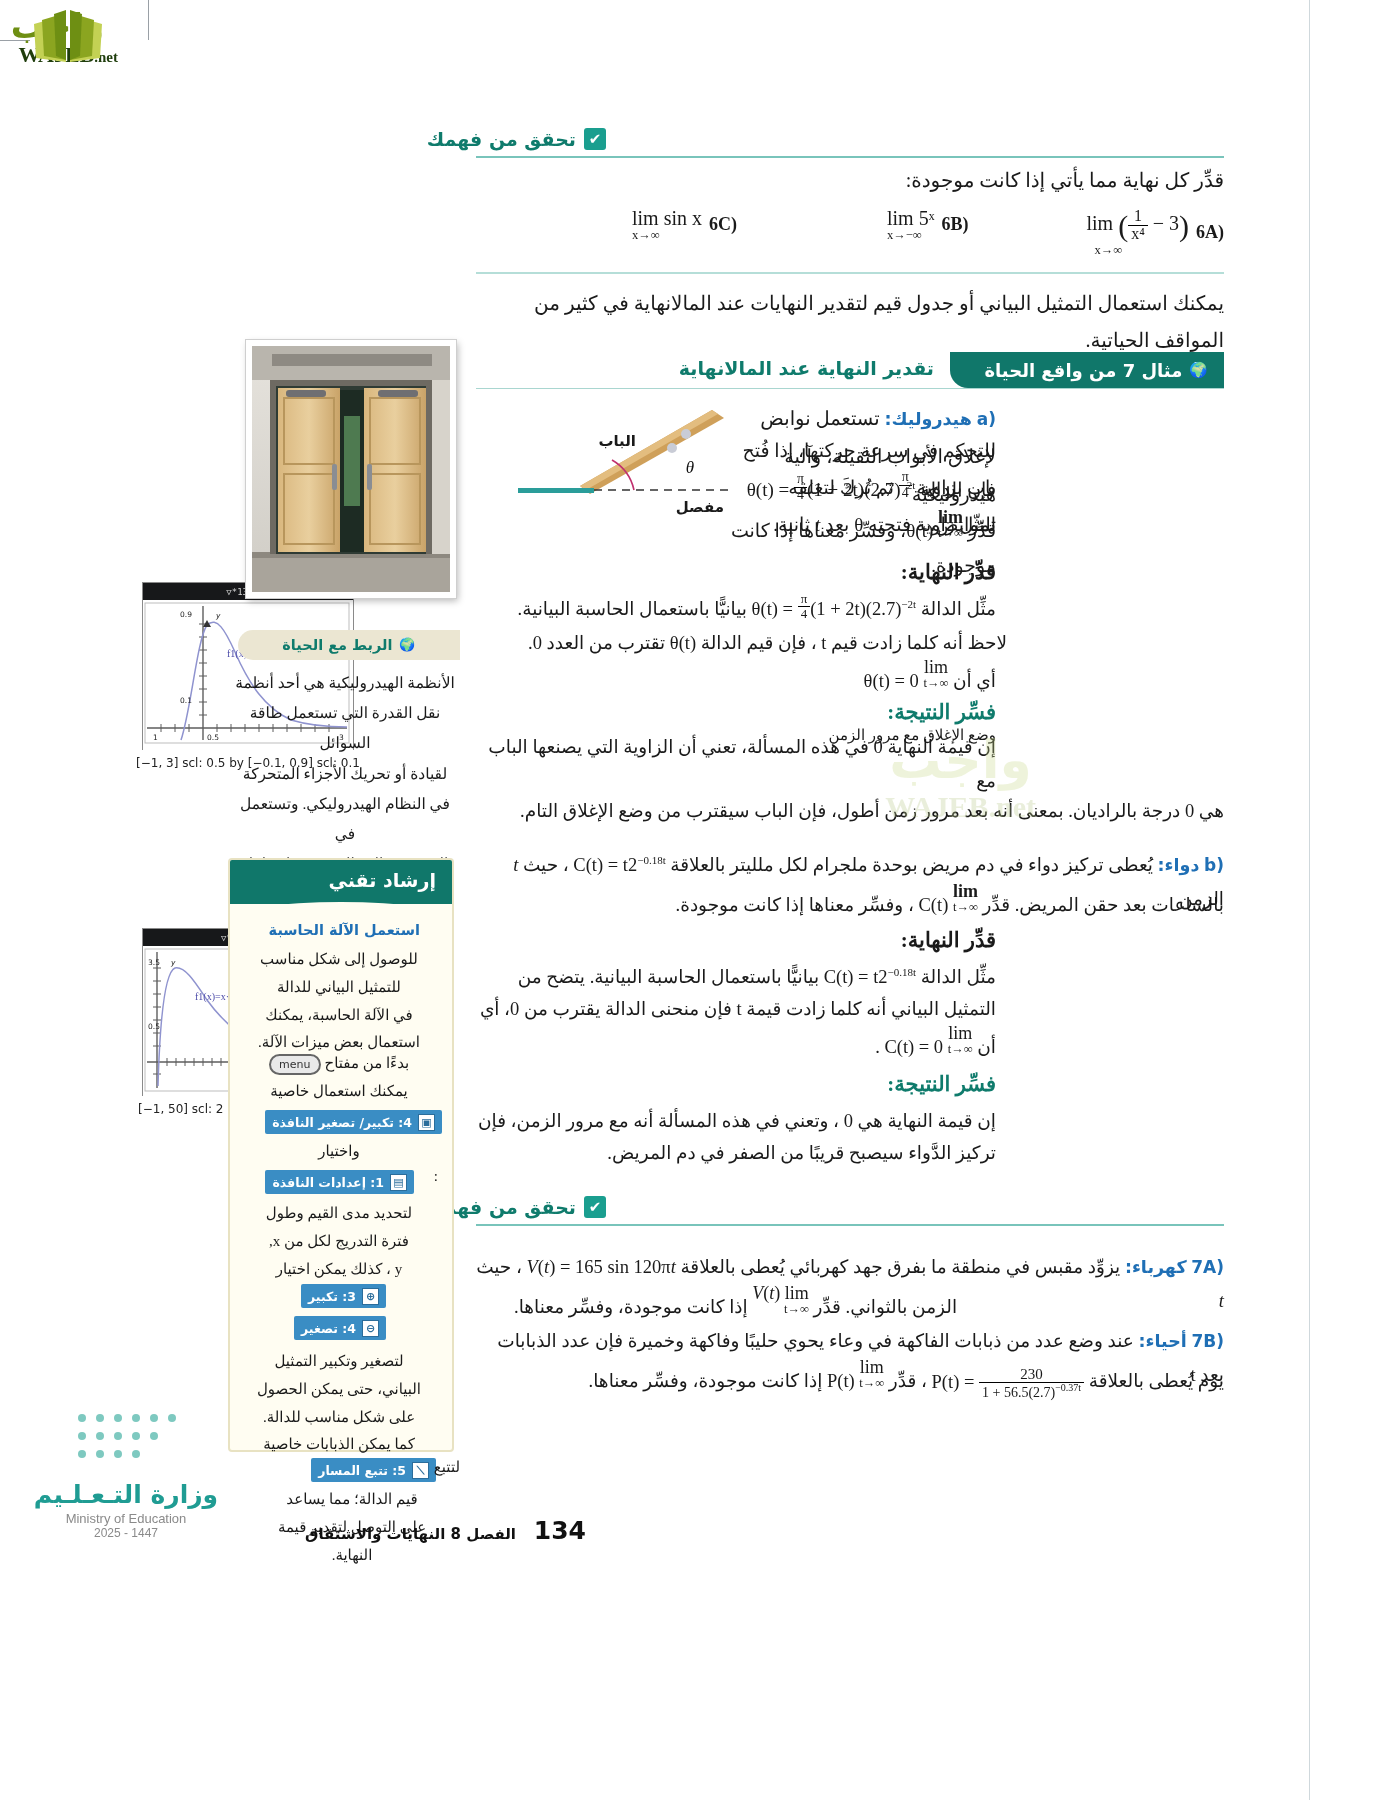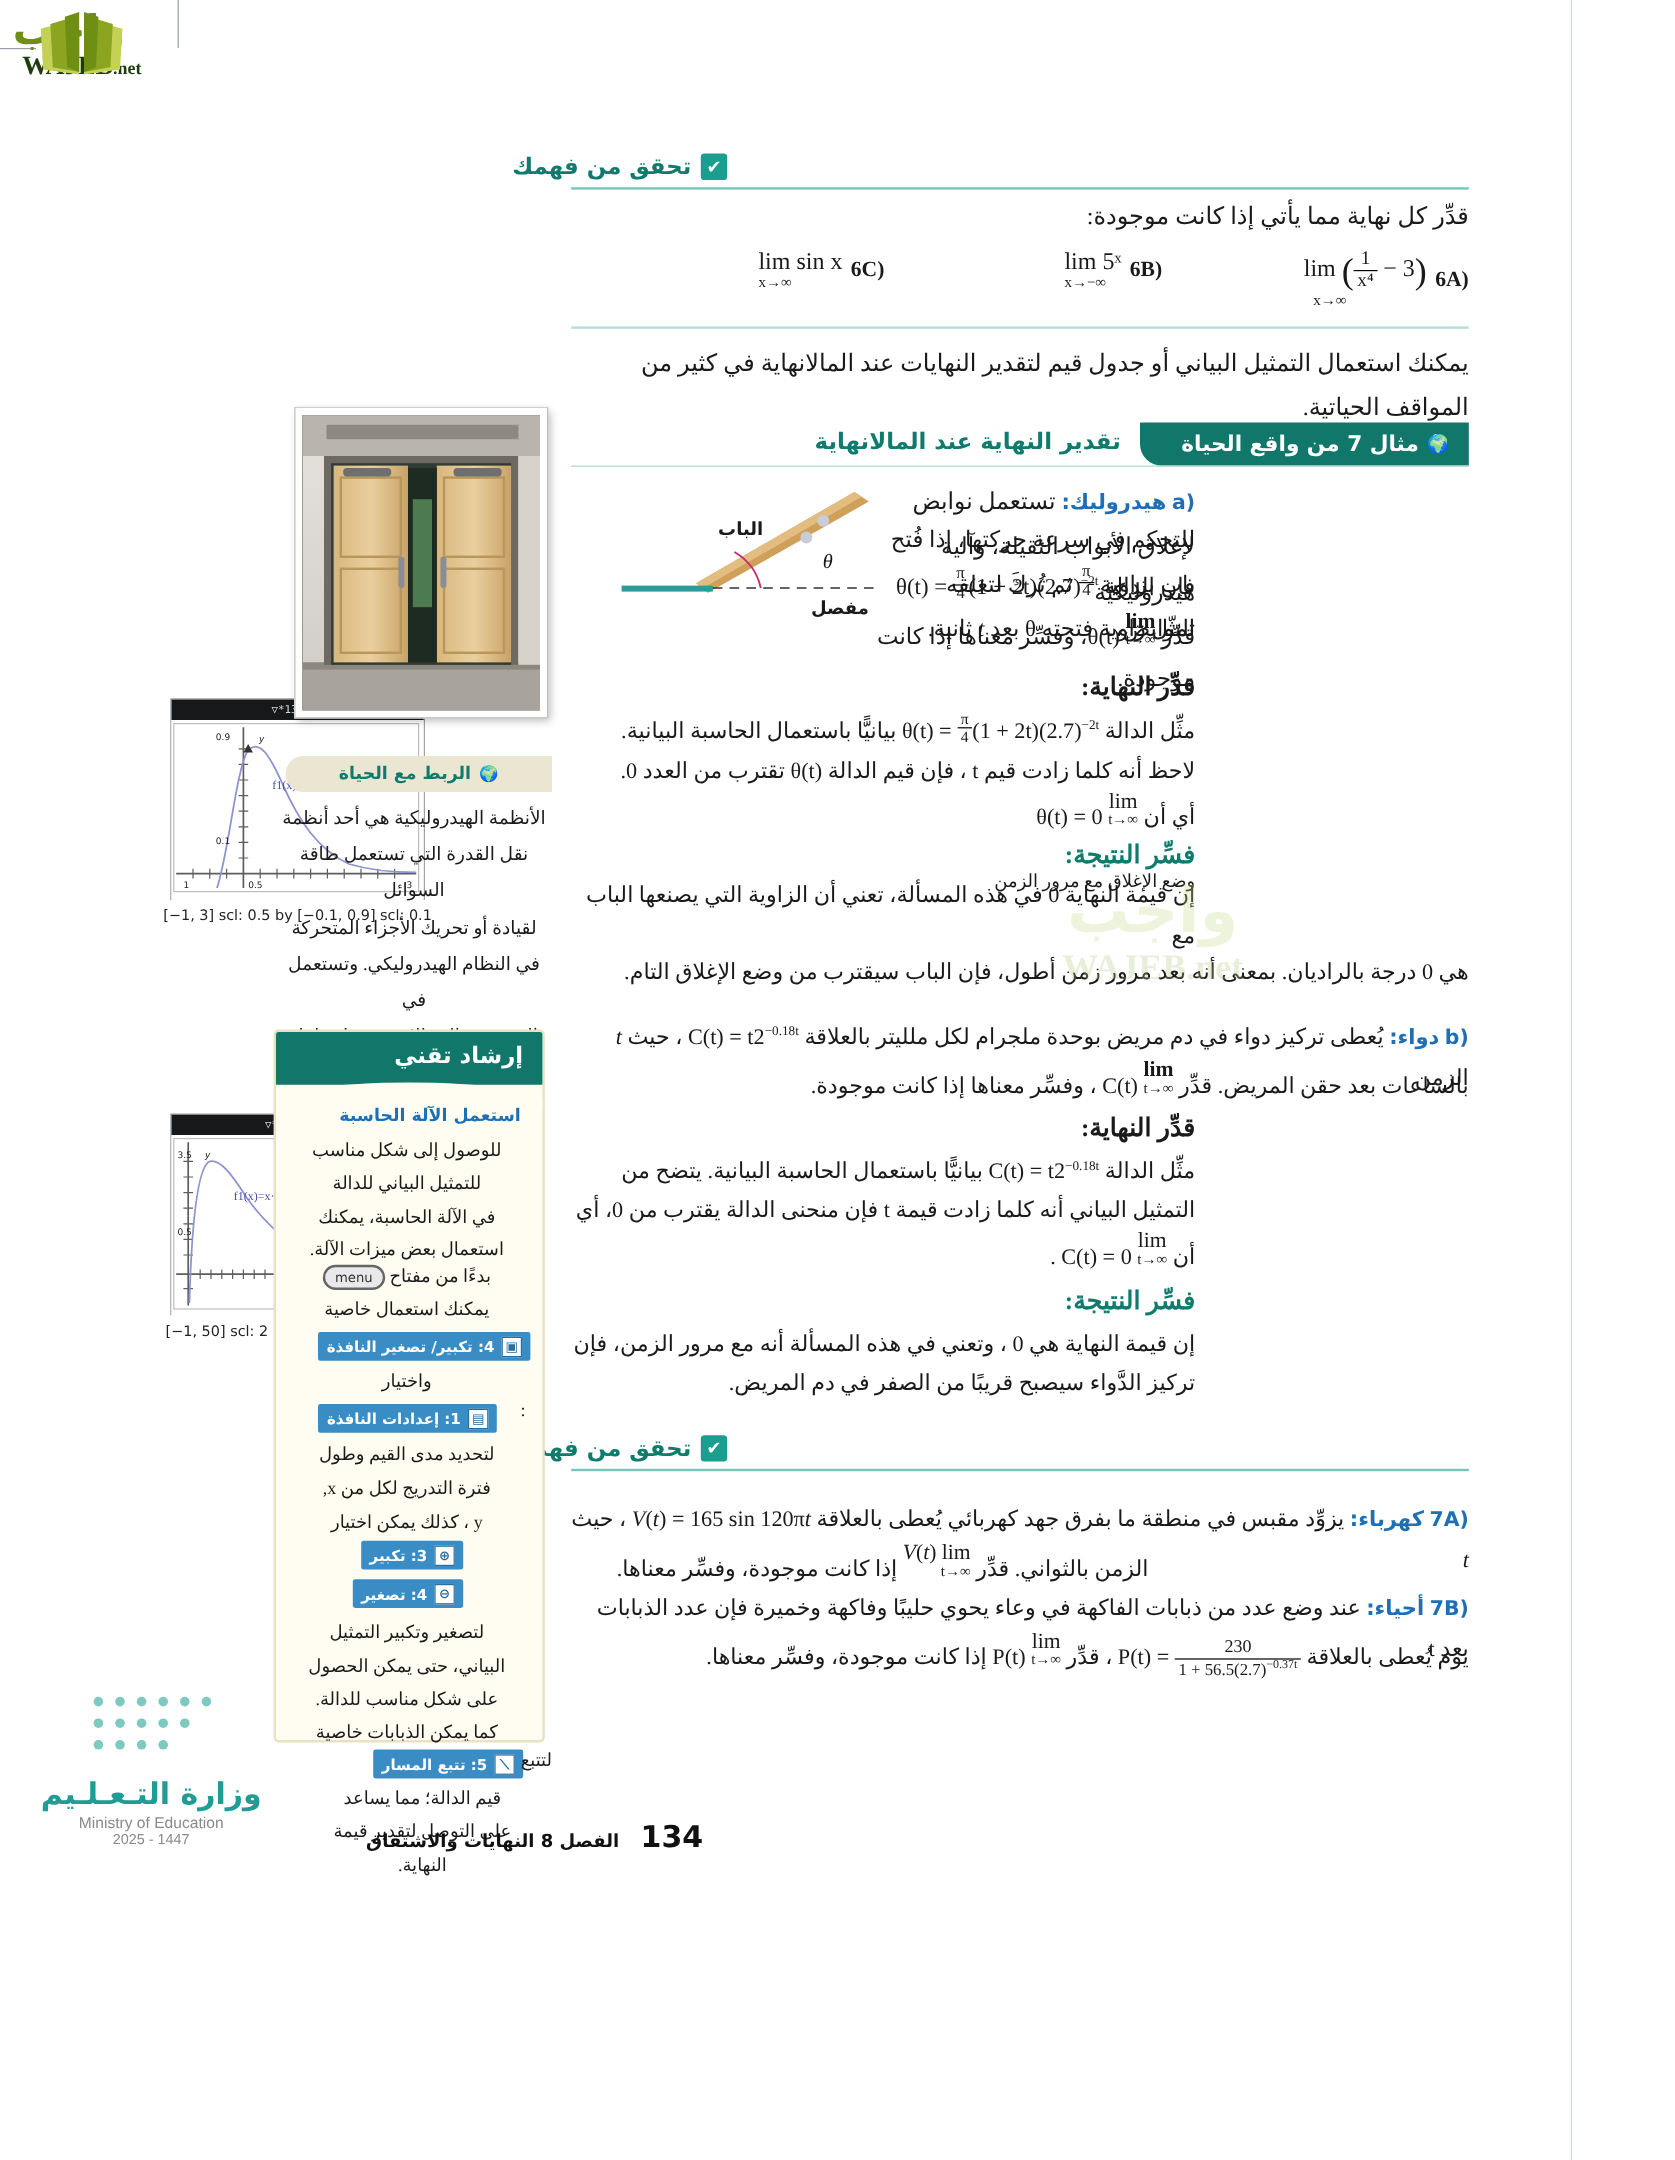--- a/index.html
+++ b/index.html
@@ -157,21 +157,21 @@
   }
   .tip-banner:after{
     content:""; position:absolute; left:0; bottom:-18px; width:100%; height:20px;
     background:#fffdf2; border-radius:60% 60% 0 0 / 100% 100% 0 0;
   }
   .tip-title {
     position:absolute; top:9px; right:16px; color:#ffffff;
     font-family:"DejaVu Sans", sans-serif; font-size:19px; font-weight:bold; z-index:2;
   }
   .tip-sub {
-    position:absolute; right:18px; font-family:"DejaVu Sans", sans-serif;
+    position:absolute; right:32px; font-family:"DejaVu Sans", sans-serif;
     font-size:14.5px; font-weight:bold; color:#1f6fb5;
   }
   .tip-text {
     position:absolute; direction:rtl; text-align:center; font-size:15px; line-height:1.85;
     font-family:"Liberation Serif", serif; color:#1a1a1a;
   }
   .menu-key {
     display:inline-flex; align-items:center; justify-content:center;
     width:52px; height:21px; border:2px solid #666; border-radius:11px;
     background:#e9e9e9; font-family:"DejaVu Sans", sans-serif; font-size:11px; color:#333;
@@ -318,21 +318,21 @@
   <path d="M 118 92 A 46 46 0 0 0 96 62" fill="none" stroke="#c0306e" stroke-width="1.6"></path>
 </svg>
 <div style="position:absolute; right:760px; top:432px; font-size:15px; font-weight:bold; font-family:'DejaVu Sans',sans-serif; direction:rtl;">الباب</div>
 <div style="position:absolute; right:702px; top:458px; font-size:17px; font-style:italic; font-family:'Liberation Serif',serif; color:#111;">θ</div>
 <div style="position:absolute; right:672px; top:498px; font-size:15px; font-weight:bold; font-family:'DejaVu Sans',sans-serif; direction:rtl;">مفصل</div>
 
 <div class="sect-label" style="right:400px; top:560px;">قدِّر النهاية:</div>
 <div class="para" style="right:400px; top:592px; width:520px; font-size:18.5px;">
   مثِّل الدالة <span class="mono-math">θ(t) = <span class="frac" style="font-size:13px; vertical-align:-3px;"><span class="num">π</span><span class="den">4</span></span>(1 + 2t)(2.7)<sup style="font-size:11px;">−2t</sup></span> بيانيًّا باستعمال الحاسبة البيانية.
 </div>
-<div class="para" style="right:400px; top:626px; width:520px; font-size:18.5px;">لاحظ أنه كلما زادت قيم t ، فإن قيم الدالة θ(t) تقترب من العدد 0.</div>
+<div class="para" style="right:389px; top:626px; width:520px; font-size:18.5px;">لاحظ أنه كلما زادت قيم t ، فإن قيم الدالة θ(t) تقترب من العدد 0.</div>
 <div class="para" style="right:400px; top:658px; width:520px; font-size:18.5px;">
   أي أن <span class="limexp" style="font-size:18px;"><span class="lim-main">lim</span><span class="lim-sub">t→∞</span></span> θ(t) = 0
 </div>
 
 <div class="calc" style="right:1042px; top:582px; width:212px; height:168px;">
   <div class="bar">
     <div class="sq"></div>
     <div class="batt"></div>
     <div class="title">▽<span>*136-12</span></div>
     <div class="pg">1.1</div>

